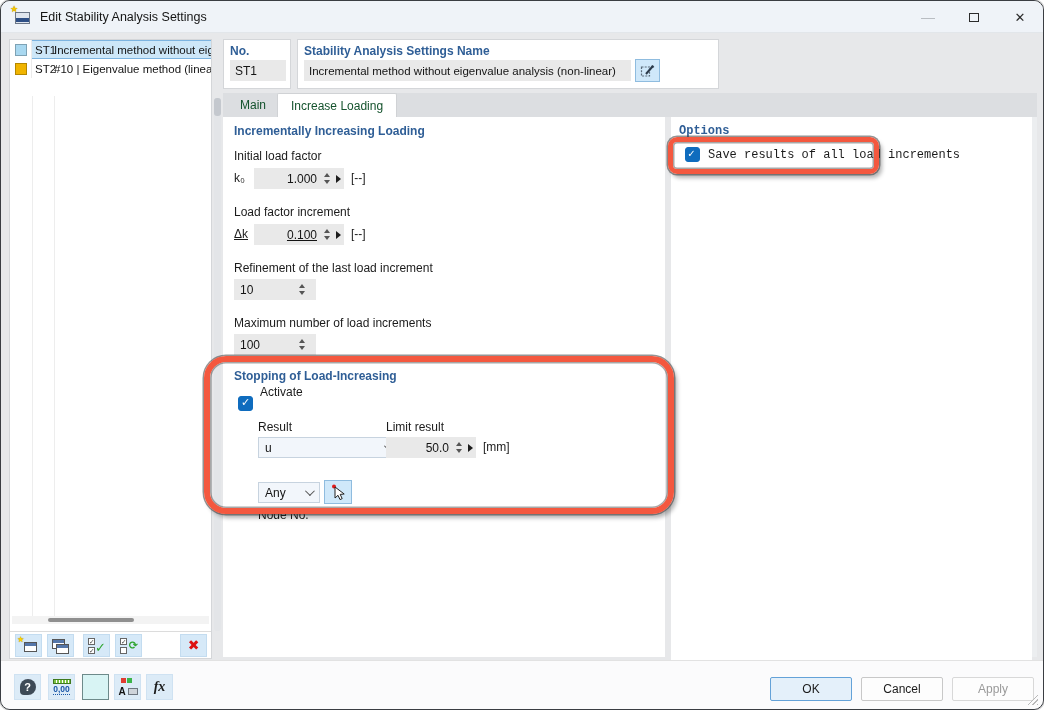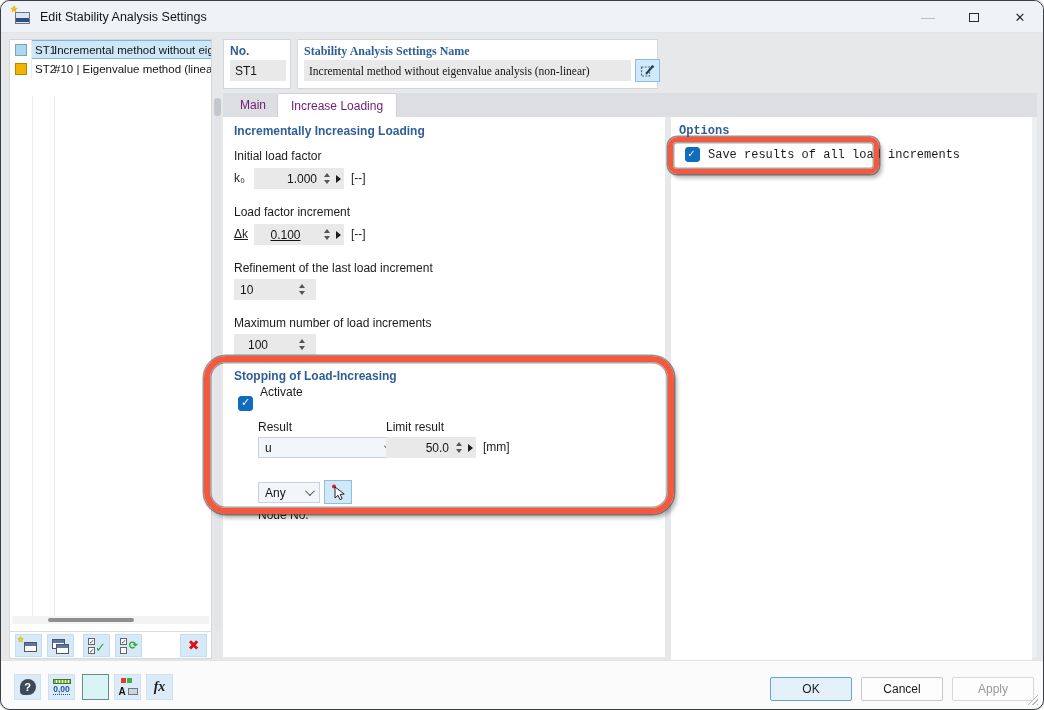--- a/index.html
+++ b/index.html
@@ -52,27 +52,27 @@
   .miniwin::before{content:"";position:absolute;left:0;top:0;right:0;height:3px;background:#5577aa;}
   .tbtn .star{position:absolute;left:1px;top:0px;font-size:8px;color:#ffd400;text-shadow:0 0 1px #7a5d00;z-index:2;}
   .mcb{position:absolute;width:7px;height:7px;border:1px solid #666;background:#fff;font-size:6.5px;line-height:6px;color:#333;text-align:center;}
   .greenmark{position:absolute;color:#2fa52f;font-weight:bold;}
   .lvscroll{position:absolute;left:213px;top:97px;width:7px;height:533px;background:#e3e5e8;border-radius:3px;}
   .lvthumb{position:absolute;left:0;top:0;width:7px;height:18px;background:#c4c8ce;border-radius:3px;}
   
   .hbox{top:38px;height:50px;}
   .hbox .bluehead{position:absolute;left:6px;top:4px;}
   .boxno{left:222px;width:68px;}
-  .boxname{left:296px;width:361px;font-family:Liberation Serif, serif;}
+  .boxname{left:296px;width:422px;}
   .boxasg{left:668px;width:368px;}
   .sqbtn{position:absolute;display:flex;align-items:center;justify-content:center;}
   .editbtn{left:337px;top:19px;width:25px;height:23px;background:#cfe8fa;border:1px solid #8fbcdf;}
   .asgbtn{left:340px;top:19px;width:24px;height:23px;background:#e4e4e4;border:1px solid #bdbdbd;}
   
-  .tabstrip{position:absolute;left:222px;top:92px;width:814px;height:24px;background:#dcdee1;display:flex;padding-left:6px;font-size:12px;color:#701a75;}
+  .tabstrip{position:absolute;left:222px;top:92px;width:814px;height:24px;background:#dcdee1;display:flex;padding-left:6px;font-size:12px;color:#14532d;}
   .tab{display:flex;align-items:center;padding:0 11px;}
   .tab.active{background:#ffffff;border:1px solid #d0d2d5;border-bottom:none;border-radius:2px 2px 0 0;padding:12px 13px;}
   
   .contentL{left:222px;top:116px;width:442px;height:540px;border:none;}
   .contentR{left:670px;top:116px;width:361px;height:555px;border:none;font-family:Liberation Mono, monospace;}
   .rightstrip{position:absolute;left:1031px;top:116px;width:5px;height:540px;background:#eceef0;}
   .abs{position:absolute;}
   
   .redrect{position:absolute;border:6px solid #f4583f;border-radius:22px;box-shadow:0 0 0 1.5px rgba(60,60,60,.55),3px 4px 4px rgba(0,0,0,.30),inset 0 0 0 1.5px rgba(60,60,60,.45);pointer-events:none;}
   
@@ -197,42 +197,42 @@
         </span>
       <span class="fly">
           <i></i>
         </span>
     </div>
     <div class="lbl abs" style="left:128px;top:54px;">[--]</div>
 
     <div class="lbl abs" style="left:11px;top:88px;">Load factor increment</div>
     <div class="lbl abs" style="left:11px;top:110px;text-decoration:underline;">Δk</div>
     <div class="gfield abs" style="left:31px;top:107px;width:90px;height:21px;">
-      <span style="flex:1;text-align:center;padding-right:3px;text-decoration:underline;">0.100</span>
+      <span style="flex:1;text-align:right;padding-right:3px;text-decoration:underline;">0.100</span>
       <span class="spin">
           <i class="up"></i>
           <i class="dn"></i>
         </span>
       <span class="fly">
           <i></i>
         </span>
     </div>
     <div class="lbl abs" style="left:128px;top:110px;">[--]</div>
 
     <div class="lbl abs" style="left:11px;top:144px;">Refinement of the last load increment</div>
     <div class="gfield abs" style="left:11px;top:162px;width:82px;height:21px;padding-left:6px;">
       <span style="flex:1;">10</span>
       <span class="spin" style="margin-right:8px;">
           <i class="up"></i>
           <i class="dn"></i>
         </span>
     </div>
 
     <div class="lbl abs" style="left:11px;top:199px;">Maximum number of load increments</div>
-    <div class="gfield abs" style="left:11px;top:217px;width:82px;height:21px;padding-left:14px;">
+    <div class="gfield abs" style="left:11px;top:217px;width:82px;height:21px;padding-left:6px;">
       <span style="flex:1;">100</span>
       <span class="spin" style="margin-right:8px;">
           <i class="up"></i>
           <i class="dn"></i>
         </span>
     </div>
 
     <div class="bluehead abs" style="left:11px;top:252px;">Stopping of Load-Increasing</div>
 
     <div class="cb abs on" style="left:15px;top:279px;"></div>

